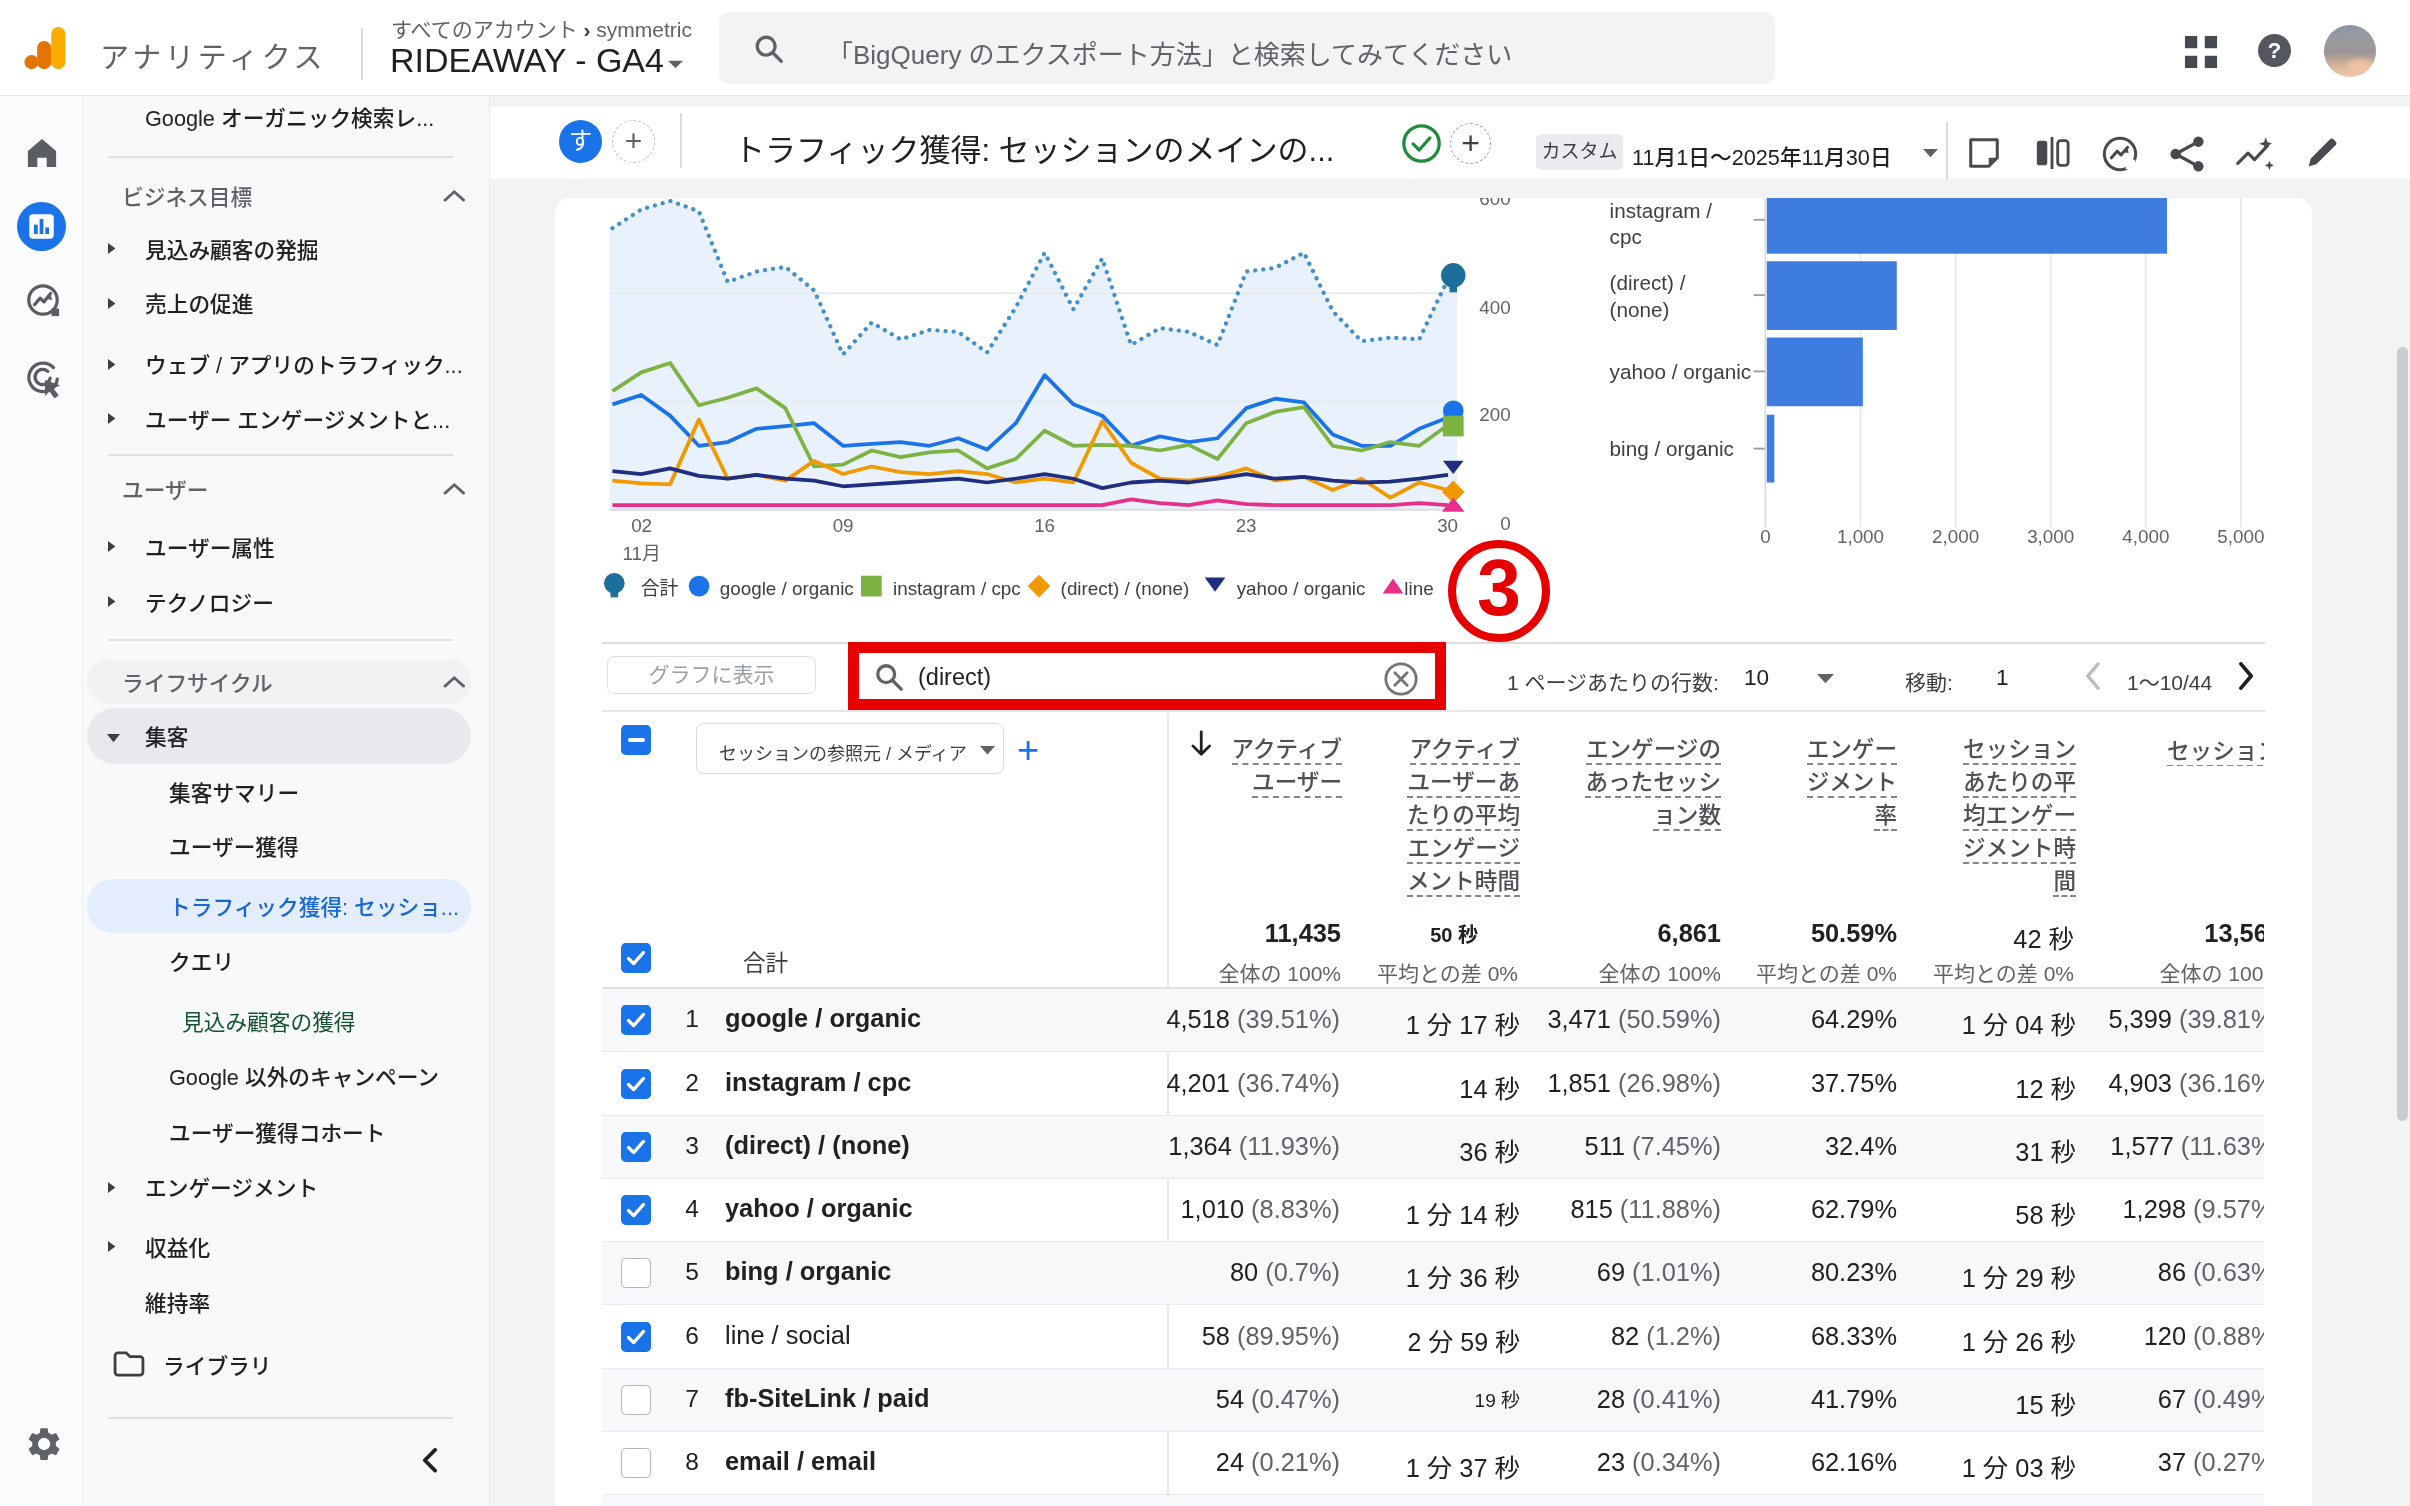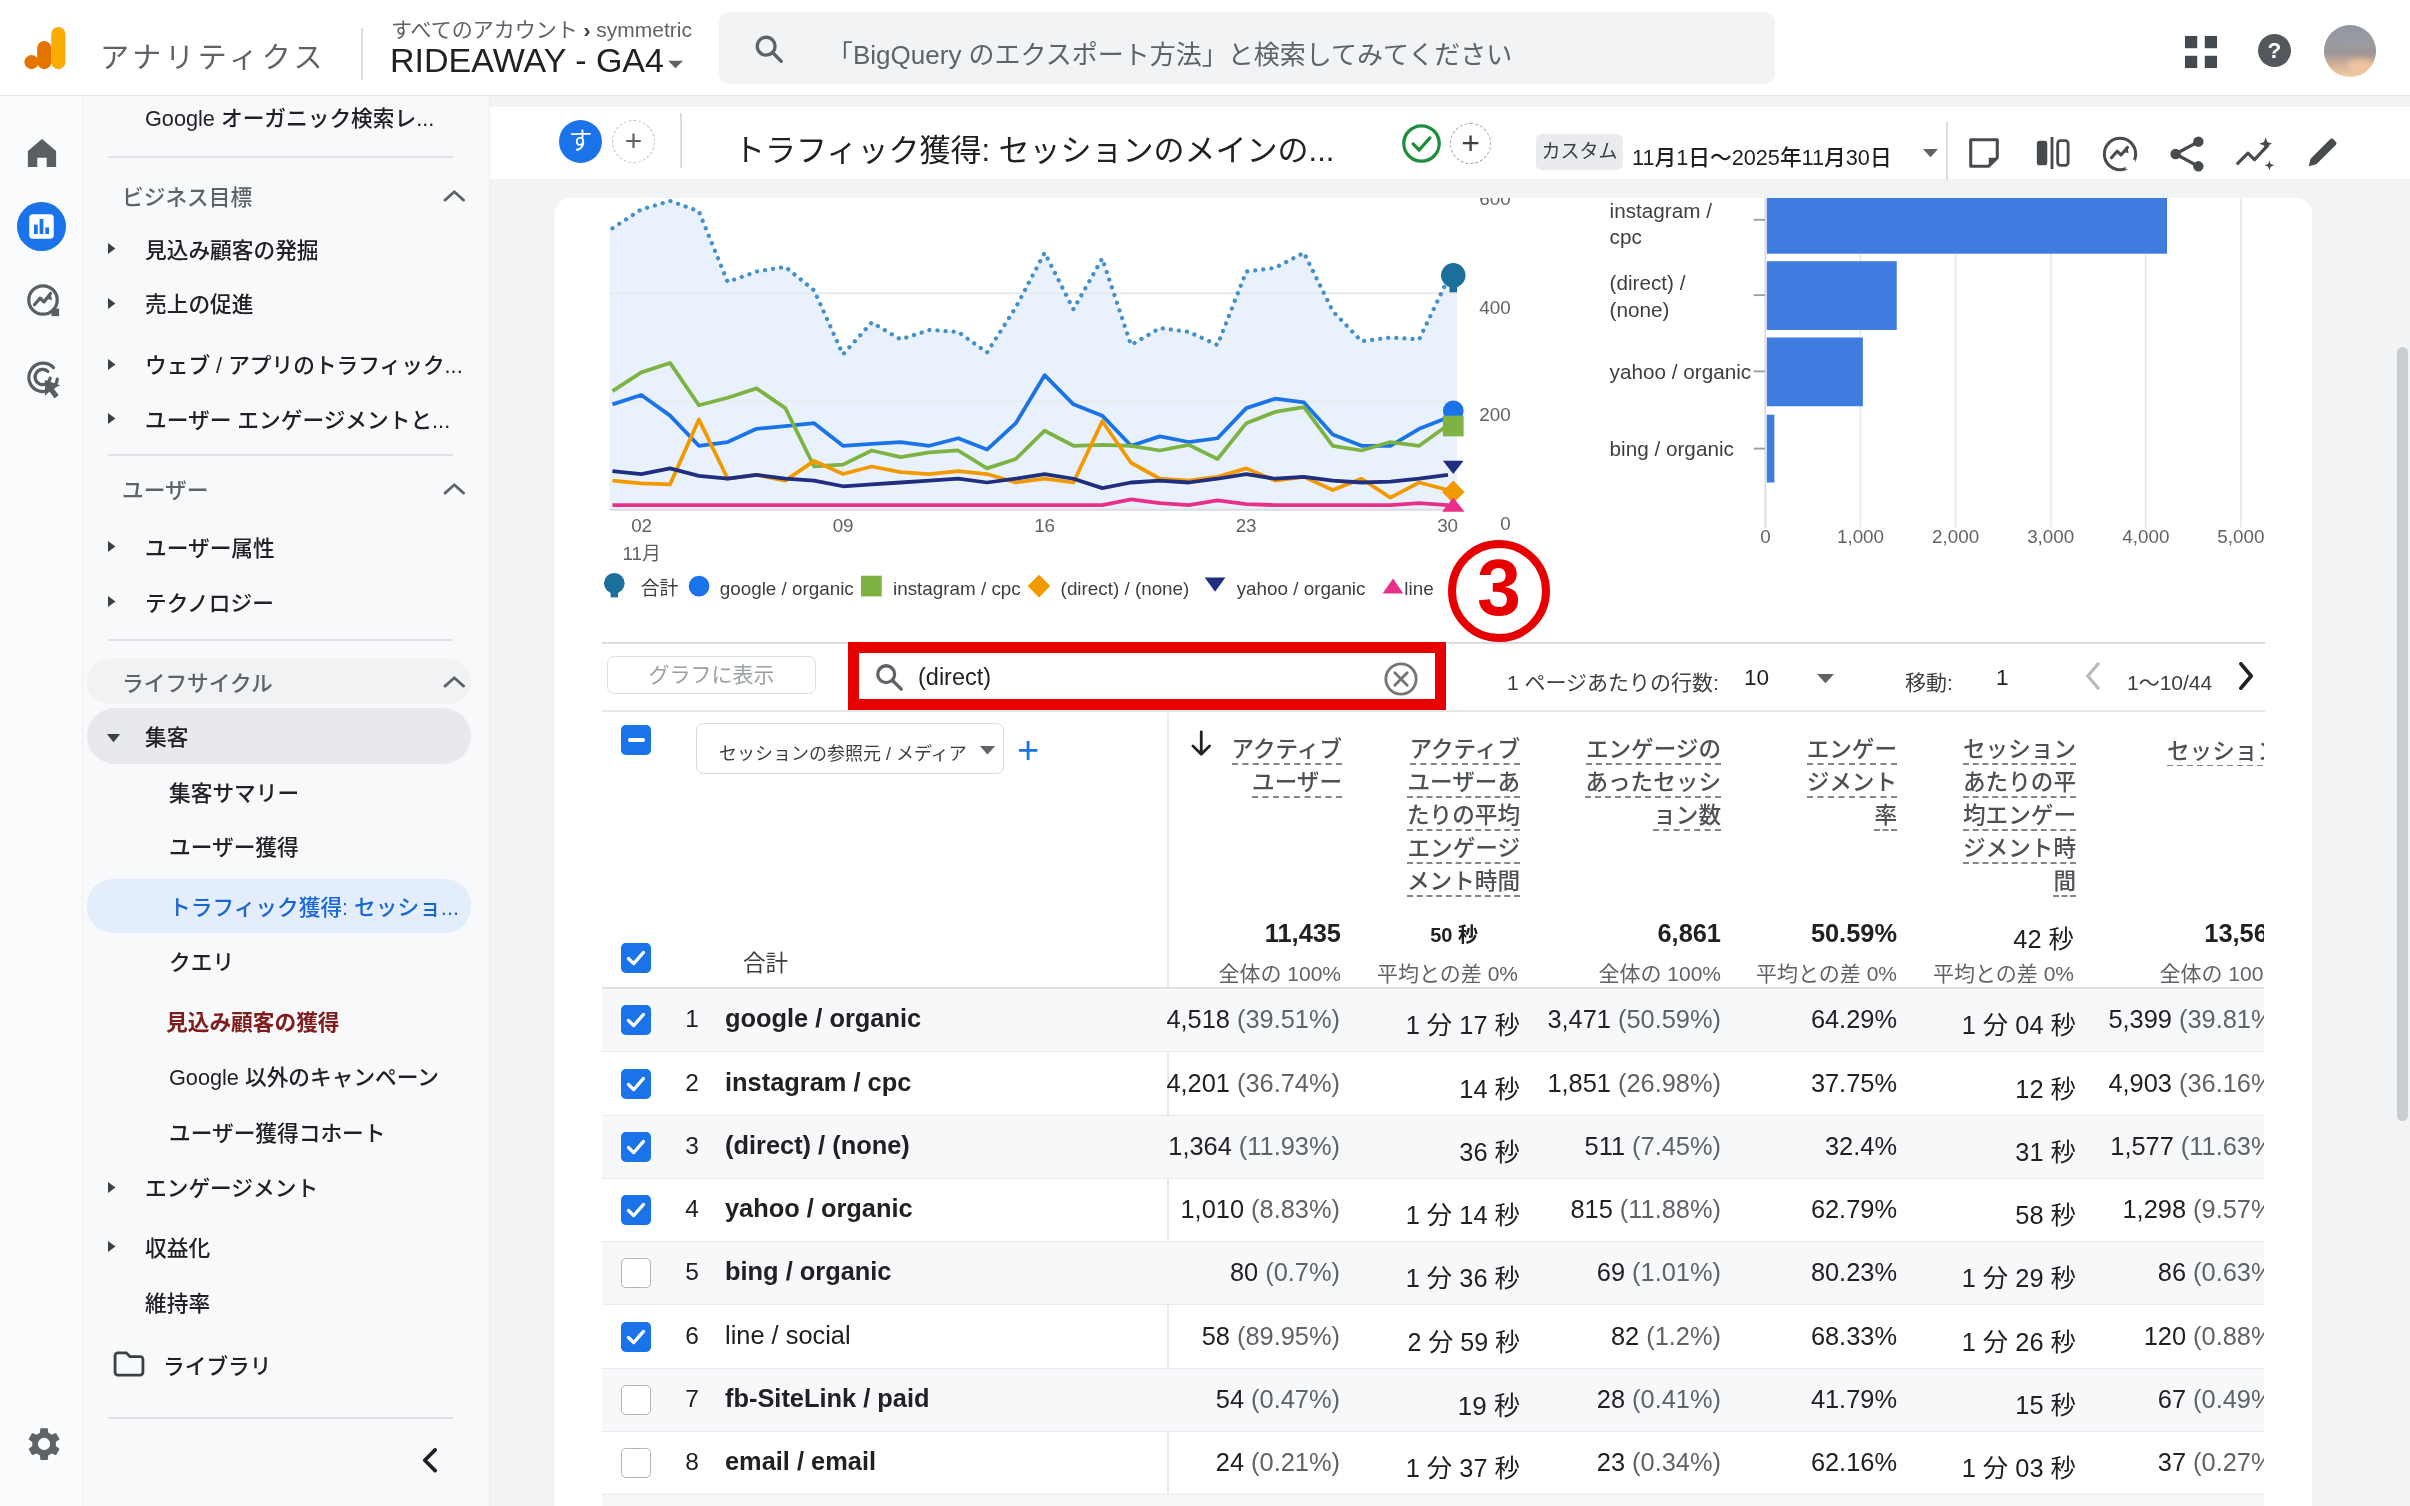--- a/index.html
+++ b/index.html
@@ -107,21 +107,21 @@
     <path d="M2 12 L12 3 L22 12" fill="none" stroke="#5f6368" stroke-width="3" stroke-linecap="round"></path>
   </svg>
 <svg style="position:absolute;left:106px;top:732px" width="15" height="11.3" viewBox="0 0 16 12">
     <path d="M1 2 L8 11 L15 2 Z" fill="#3c4043"></path>
   </svg>
 <div class="a" style="left:145px;top:720px;font-size:21.7px;color:#202124;font-weight:500;white-space:nowrap">集客</div>
 <div class="a" style="left:87px;top:879px;width:384px;height:54px;background:#e3edfc;border-radius:26px"></div>
 <div class="a" style="left:169px;top:776px;font-size:21.7px;color:#202124;font-weight:500;white-space:nowrap">集客サマリー</div>
 <div class="a" style="left:169px;top:830px;font-size:21.7px;color:#202124;font-weight:500;white-space:nowrap">ユーザー獲得</div>
 <div class="a" style="left:169px;top:945px;font-size:21.7px;color:#202124;font-weight:500;white-space:nowrap">クエリ</div>
-<div class="a" style="left:166px;top:1005px;font-size:21.7px;color:#7f1d1d;font-weight:700;white-space:nowrap">見込み顧客の獲得</div>
+<div class="a" style="left:182px;top:1005px;font-size:21.7px;color:#14532d;font-weight:400;white-space:nowrap">見込み顧客の獲得</div>
 <div class="a" style="left:169px;top:1060px;font-size:21.7px;color:#202124;font-weight:500;white-space:nowrap">Google 以外のキャンペーン</div>
 <div class="a" style="left:169px;top:1116px;font-size:21.7px;color:#202124;font-weight:500;white-space:nowrap">ユーザー獲得コホート</div>
 <div class="a" style="left:169px;top:890px;font-size:21.7px;color:#1a67d2;font-weight:500;white-space:nowrap">トラフィック獲得: セッショ...</div>
 <svg style="position:absolute;left:107px;top:1181px" width="9.4" height="13" viewBox="0 0 10 14">
     <path d="M1 1 L9 7 L1 13 Z" fill="#3c4043"></path>
   </svg>
 <div class="a" style="left:145px;top:1171px;font-size:21.7px;color:#202124;font-weight:500;white-space:nowrap">エンゲージメント</div>
 <svg style="position:absolute;left:107px;top:1240px" width="9.4" height="13" viewBox="0 0 10 14">
     <path d="M1 1 L9 7 L1 13 Z" fill="#3c4043"></path>
   </svg>
@@ -386,21 +386,21 @@
 <div class="a" style="right:689px;top:1322px;font-size:25.4px;color:#202124;white-space:nowrap">82 <span class="gr">(1.2%)</span></div>
 <div class="a dk" style="right:513px;top:1322px;font-size:25.4px;white-space:nowrap">68.33%</div>
 <div class="a dk" style="right:334px;top:1322px;font-size:25.4px;white-space:nowrap">1 分 26 秒</div>
 <div class="a" style="right:128px;top:1322px;font-size:25.4px;color:#202124;white-space:nowrap">120 <span class="gr">(0.88%)</span></div>
 <div class="a" style="left:602px;top:1369px;width:1663px;height:63px;background:#f7f8f9"></div>
 <div class="a" style="left:602px;top:1431px;width:1663px;height:0.9px;background:#e8eaed"></div>
 <div class="a" style="left:621px;top:1385px;width:30px;height:30px;border:1.9px solid #b0b5ba;border-radius:4.7px;background:#fff"></div>
 <div class="a dk" style="left:671px;top:1385px;width:28px;text-align:right;font-size:24.5px">7</div>
 <div class="a dk" style="left:725px;top:1384px;font-size:25.4px;font-weight:bold">fb-SiteLink / paid</div>
 <div class="a" style="right:1070px;top:1385px;font-size:25.4px;color:#202124;white-space:nowrap">54 <span class="gr">(0.47%)</span></div>
-<div class="a dk" style="right:890px;top:1385px;font-size:26px;white-space:nowrap">19 秒</div>
+<div class="a dk" style="right:890px;top:1385px;font-size:19px;white-space:nowrap">19 秒</div>
 <div class="a" style="right:689px;top:1385px;font-size:25.4px;color:#202124;white-space:nowrap">28 <span class="gr">(0.41%)</span></div>
 <div class="a dk" style="right:513px;top:1385px;font-size:25.4px;white-space:nowrap">41.79%</div>
 <div class="a dk" style="right:334px;top:1385px;font-size:25.4px;white-space:nowrap">15 秒</div>
 <div class="a" style="right:128px;top:1385px;font-size:25.4px;color:#202124;white-space:nowrap">67 <span class="gr">(0.49%)</span></div>
 <div class="a" style="left:602px;top:1494px;width:1663px;height:0.9px;background:#e8eaed"></div>
 <div class="a" style="left:621px;top:1448px;width:30px;height:30px;border:1.9px solid #b0b5ba;border-radius:4.7px;background:#fff"></div>
 <div class="a dk" style="left:671px;top:1448px;width:28px;text-align:right;font-size:24.5px">8</div>
 <div class="a dk" style="left:725px;top:1447px;font-size:25.4px;font-weight:bold">email / email</div>
 <div class="a" style="right:1070px;top:1448px;font-size:25.4px;color:#202124;white-space:nowrap">24 <span class="gr">(0.21%)</span></div>
 <div class="a dk" style="right:890px;top:1448px;font-size:25.4px;white-space:nowrap">1 分 37 秒</div>

